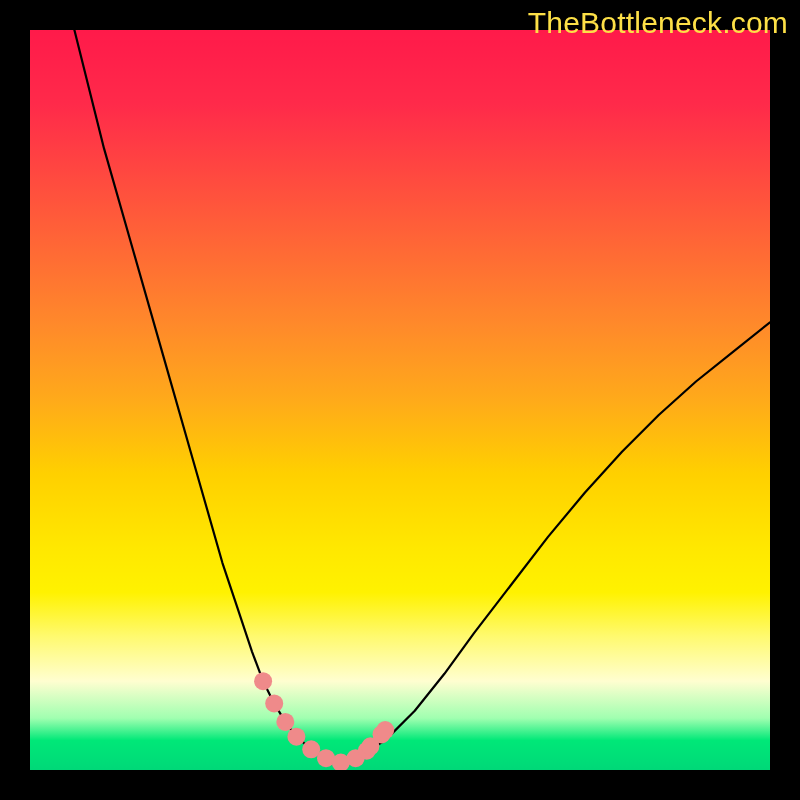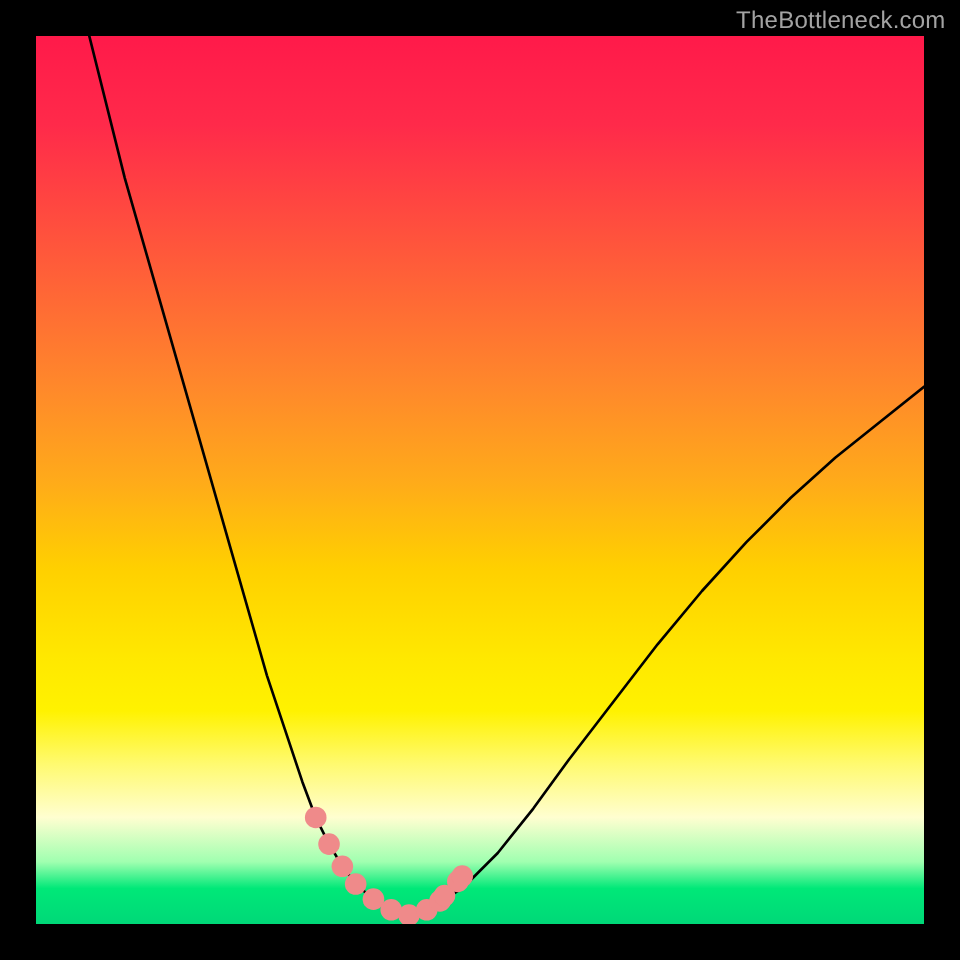--- a/index.html
+++ b/index.html
@@ -29,22 +29,22 @@
       #fffed0 88%,
       #a0ffb0 93%,
       #00e878 96%,
       #00d878 100%);
   }
   .watermark {
     position: absolute;
     top: 6px;
     right: 12px;
     font-family: Arial, Helvetica, sans-serif;
-    font-size: 20px;
-    color: #a3a3a3;
+    font-size: 30px;
+    color: #fde047;
     letter-spacing: 0.2px;
     font-weight: 500;
   }
   svg.overlay {
     position: absolute;
     left: 30px;
     top: 30px;
     width: 740px;
     height: 740px;
     pointer-events: none;

